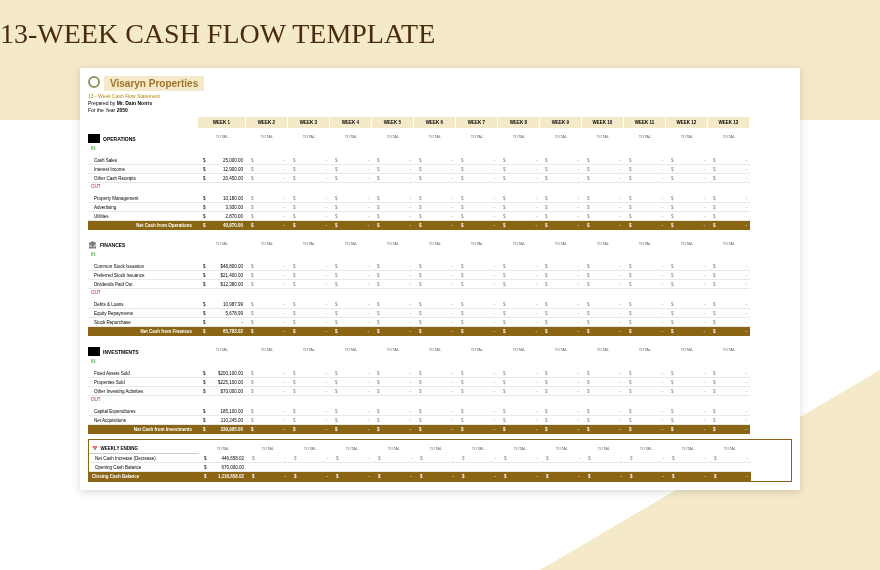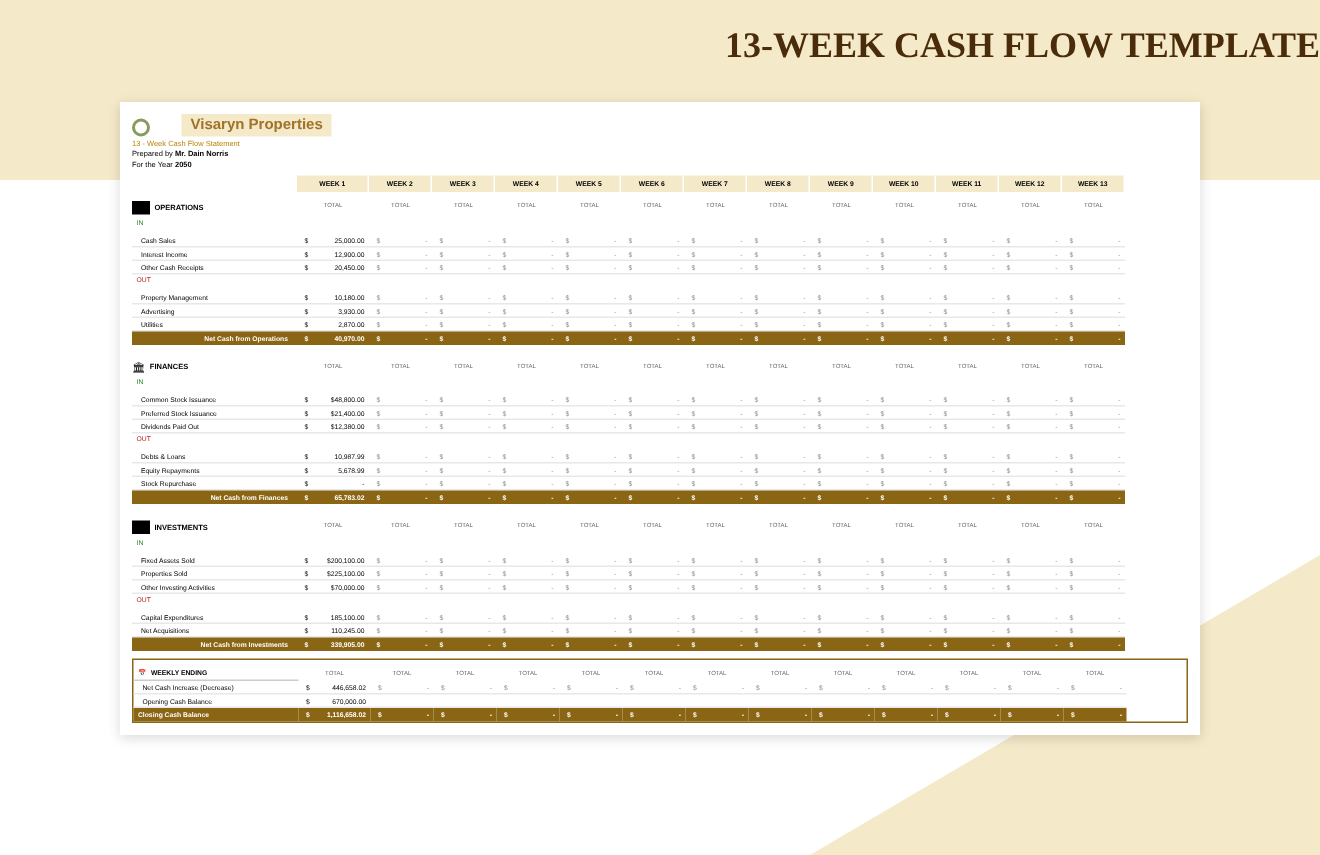--- a/index.html
+++ b/index.html
@@ -1,21 +1,21 @@
 <!DOCTYPE html>
 <html><head>
 <meta charset="utf-8">
 <style>
 *{margin:0;padding:0;box-sizing:border-box}
 body{width:880px;height:570px;font-family:Arial,sans-serif;background:#fff;position:relative;overflow:hidden}
 .bg-top{position:absolute;width:100%;height:120px;background:#f4e9c8;top:0;left:0}
 .bg-tri{position:absolute;width:0;height:0;border-style:solid;border-width:0 0 200px 340px;border-color:transparent transparent #f4e9c8 transparent;bottom:0;right:0}
-.title{position:absolute;width:100%;text-align:right;top:18px;font-size:24px;font-weight:bold;color:#4a2c0a;font-family:Georgia,serif}
+.title{position:absolute;width:100%;text-align:left;top:18px;font-size:28px;font-weight:normal;color:#4a2c0a;font-family:Georgia,serif}
 .template{position:absolute;left:80px;top:68px;width:720px;background:#fff;box-shadow:0 2px 8px rgba(0,0,0,0.15);padding:8px;font-size:5px}
-.header{display:flex;align-items:flex-end;gap:21px}
+.header{display:flex;align-items:flex-start;gap:4px}
 .logo{width:12px;height:12px;border:2px solid #8a9b5f;border-radius:50%}
 .company{background:#f4e9c8;padding:2px 6px;color:#a0722a;font-size:10px;font-weight:bold}
 .subtitle{color:#b8860b;font-size:5px;margin-top:2px}
 .meta{font-size:5px;margin-top:1px}
 .meta b{font-weight:bold}
 .grid{display:grid;grid-template-columns:110px 48px repeat(12,42px);font-size:4.5px;margin-top:4px}
 .wh{background:#f4e9c8;padding:3px 2px;text-align:center;font-weight:bold;border-right:1px solid #fff}
 .th{padding:2px;text-align:center;color:#666;font-size:4px}
 .section-head{display:flex;align-items:center;gap:3px;padding:2px 0}
 .section-head .black{background:#000;width:12px;height:9px}

